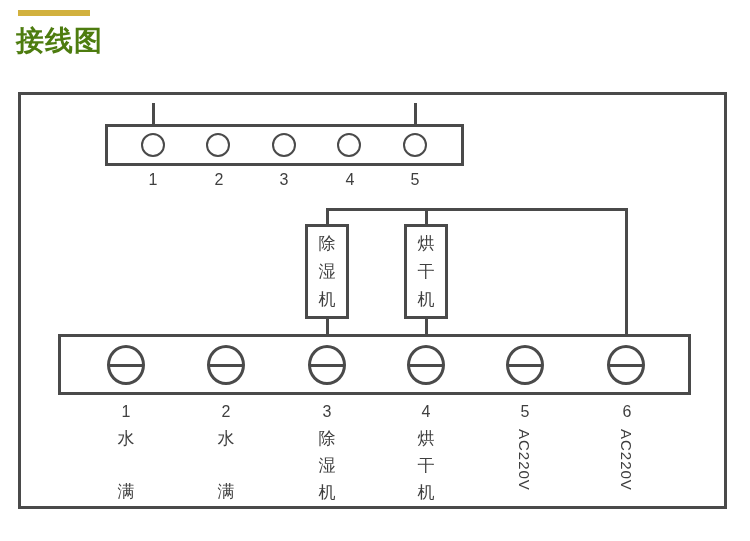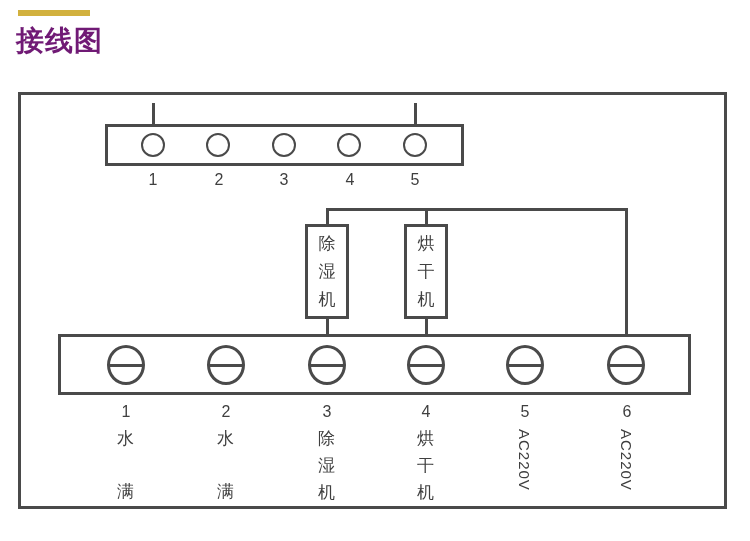--- a/index.html
+++ b/index.html
@@ -25,21 +25,21 @@
     background: #d2b13e;
   }
   .title {
     position: absolute;
     left: 16px;
     top: 24px;
     margin: 0;
     font-size: 28px;
     line-height: 34px;
     font-weight: 700;
-    color: #701a75;
+    color: #4d7c0f;
     letter-spacing: 1px;
   }
   
   .diagram {
     position: absolute;
     left: 18px;
     top: 92px;
     width: 703px;
     height: 411px;
     border: 3px solid #4a4a4a;
@@ -134,21 +134,21 @@
     position: absolute;
     top: 308px;
     width: 30px;
     text-align: center;
     font-size: 16px;
     color: #3f3f3f;
   }
   .vlabel {
     position: absolute;
     width: 18px;
-    text-align: left;
+    text-align: center;
     word-break: break-all;
     font-size: 17px;
     color: #3f3f3f;
   }
   .vlabel-2 { line-height: 53px; top: 317px; }
   .vlabel-3 { line-height: 27px; top: 330px; }
   .vlabel-ac {
     position: absolute;
     top: 334px;
     writing-mode: vertical-lr;

